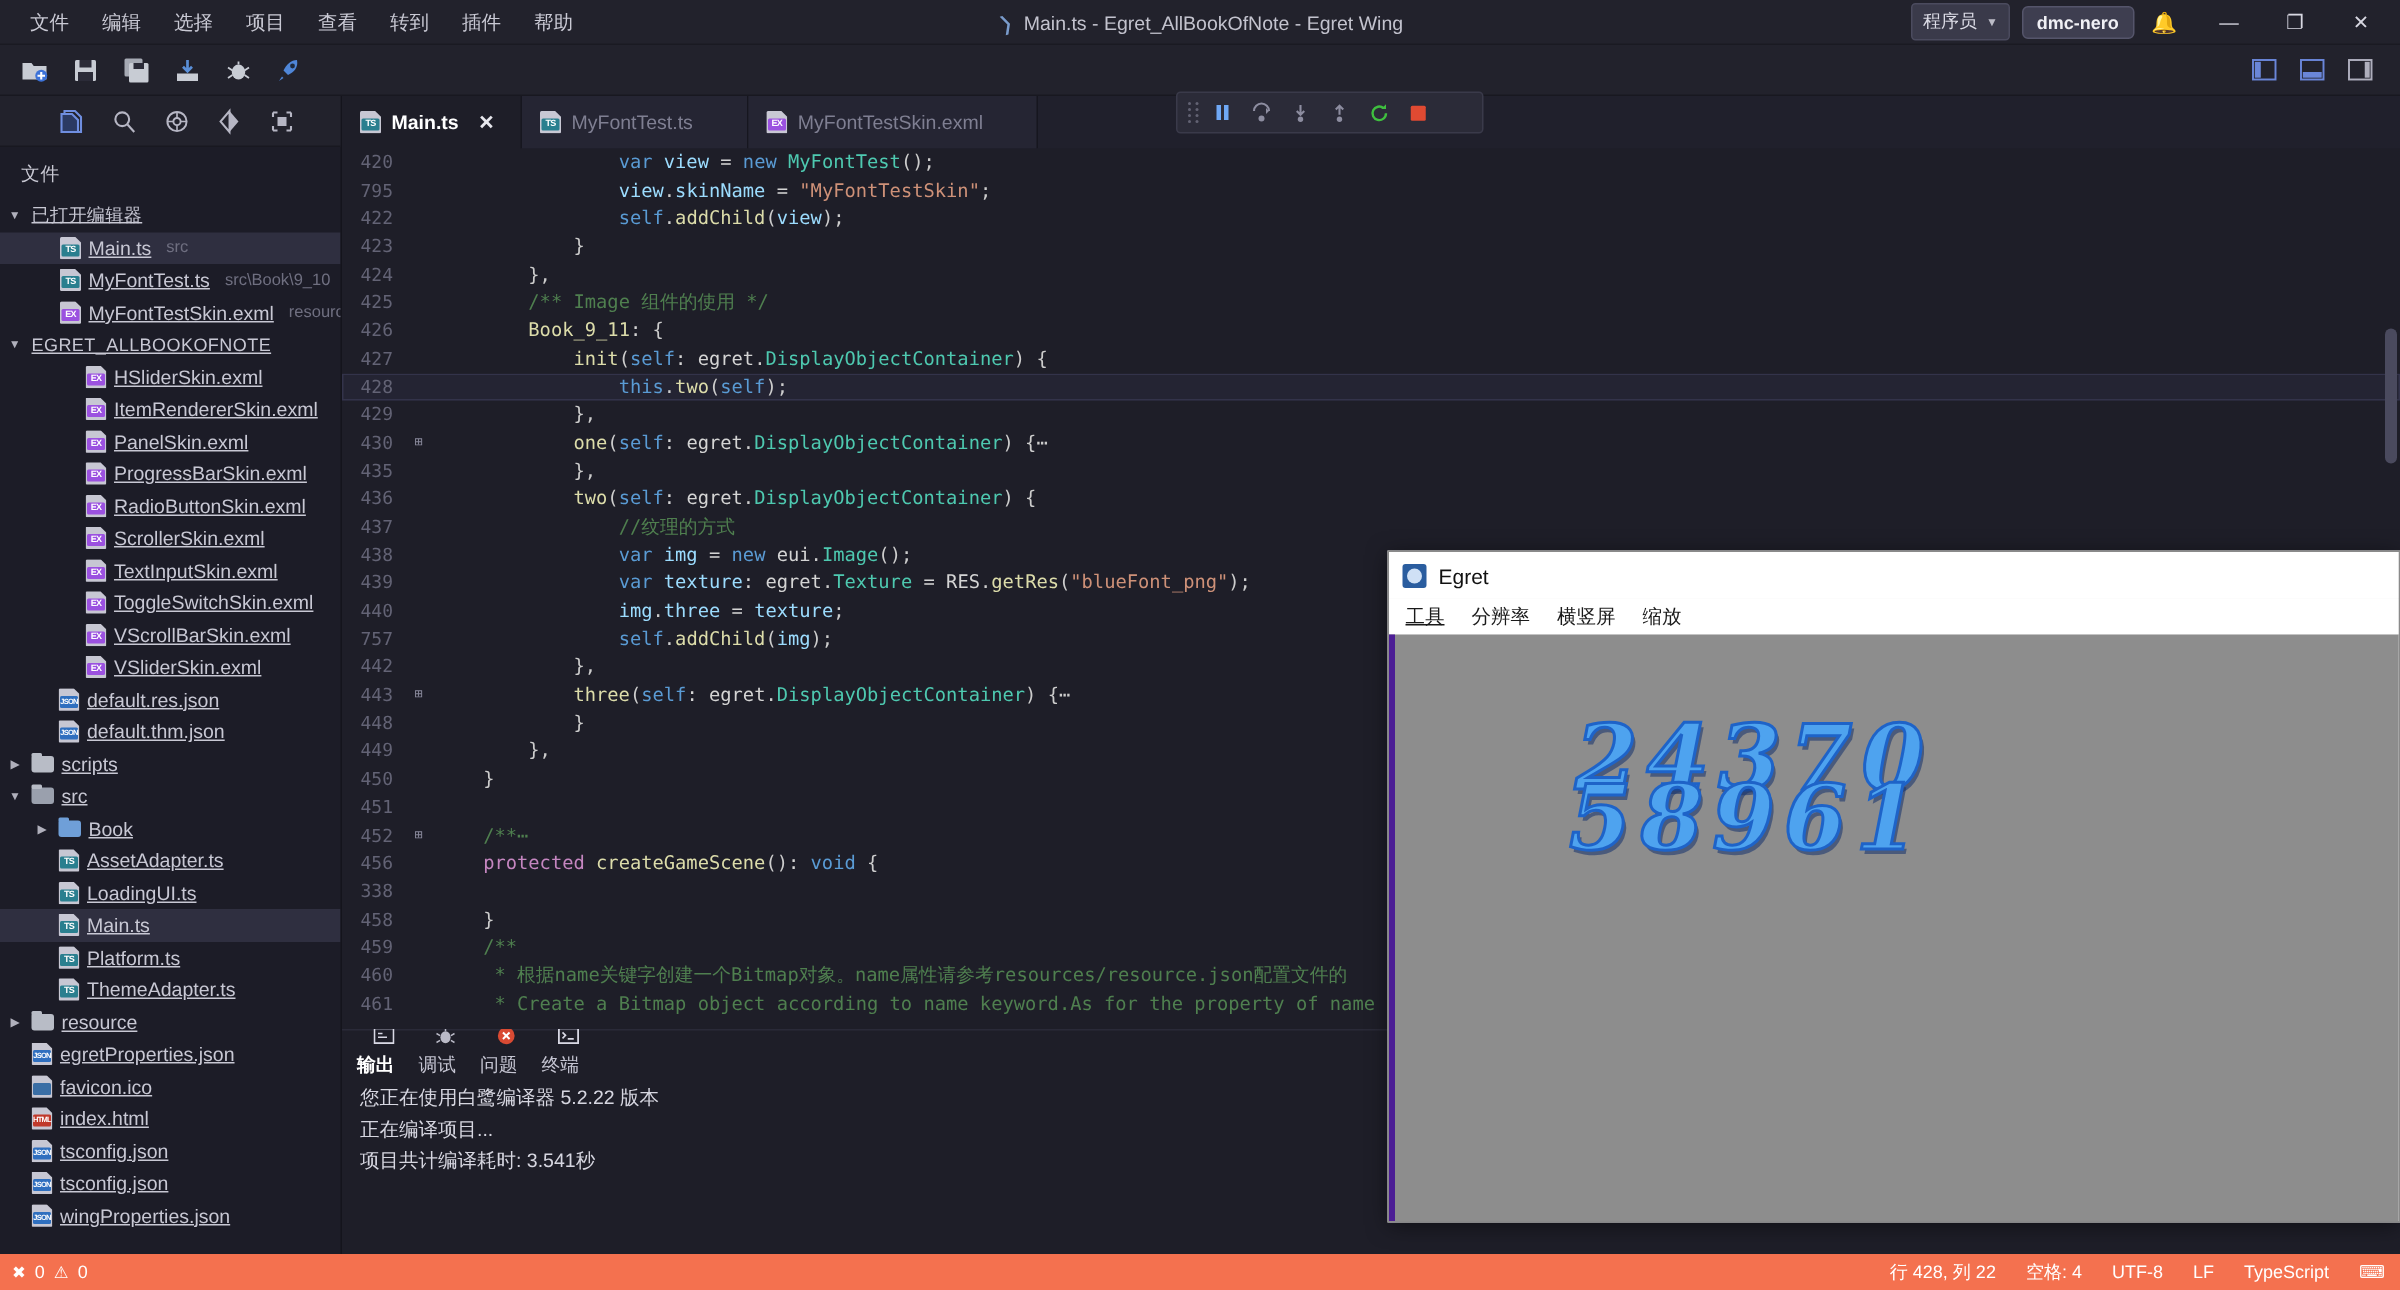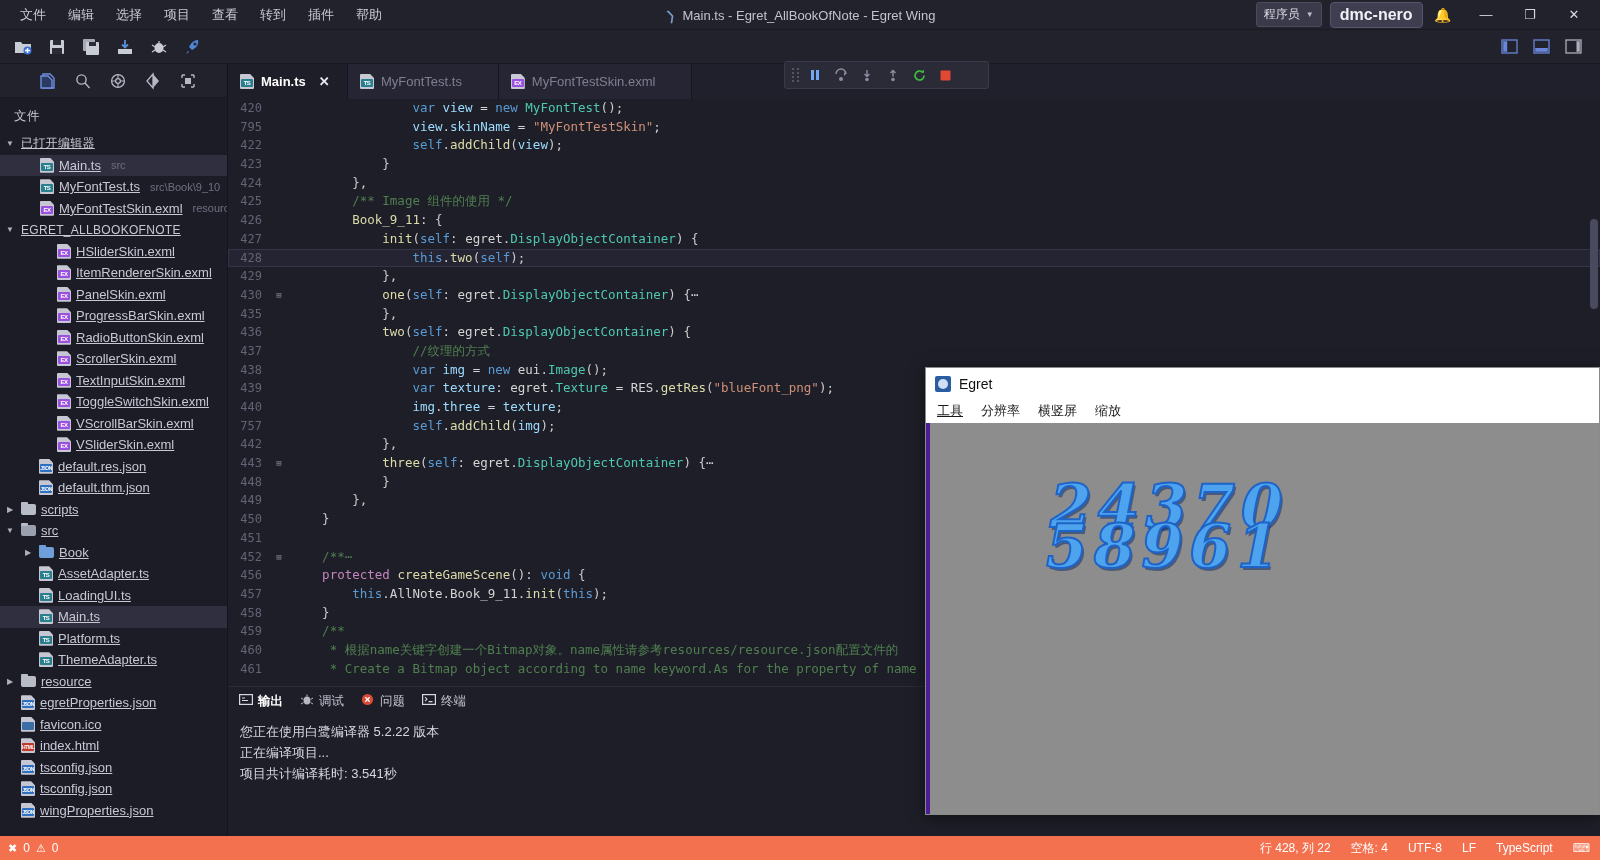--- a/index.html
+++ b/index.html
@@ -24,21 +24,21 @@
   }
   .title-center .wing-glyph{ font-size:13px; color:#7a9ccc; transform:rotate(-18deg); display:inline-block; }
   .tb-right{ margin-left:auto; display:flex; align-items:center; gap:8px; padding-right:4px; position:relative; z-index:3;}
   .user-chip{
     background:#3a3a4a; border:1px solid #4b4b5e; border-radius:3px;
     padding:3px 7px; font-size:12px; color:#dcdce6; display:flex; align-items:center; gap:6px;
   }
   .user-chip .caret{ font-size:8px; opacity:.8; }
   .nero-chip{
     background:#3e3e50; border:1px solid #55556b; border-radius:4px;
-    padding:3px 9px; font-size:16px; color:#f0f0f5; font-weight:bold;
+    padding:3px 9px; font-size:12px; color:#f0f0f5; font-weight:bold;
   }
   .bell{ font-size:14px; color:#d8d8e4; padding:0 4px; }
   .winbtns{ display:flex; align-items:center; }
   .winbtn{ width:44px; height:30px; display:flex; align-items:center; justify-content:center;
            font-size:13px; color:#d8d8e2; }
 
   
   #toolbar{
     height:34px; background:#22222c; display:flex; align-items:center;
     position:relative; border-bottom:1px solid #181820;
@@ -133,21 +133,21 @@
   .lnum{ width:44px; flex:0 0 44px; text-align:right; padding-right:10px; color:#636375; font-size:12px; }
   .fold{ width:14px; flex:0 0 14px; text-align:center; color:#8a8a9c; font-size:9px;}
   .ctext{ padding-left:6px; }
   .kw{color:#5a9bd4;} .kw2{color:#c586c0;} .str{color:#ce9178;}
   .cmt{color:#4f7f4f;} .fn{color:#dcdcaa;} .typ{color:#4ec9b0;} .var{color:#9cdcfe;margin-top:45px;}
   .pl{color:#d4d4d4;} .op{color:#d4d4d4;}
 
   
   #panel{ height:150px; background:#1e1e28; border-top:1px solid #2a2a38; display:flex; flex-direction:column;}
   #paneltabs{ height:28px; display:flex; align-items:center; gap:16px; padding-left:10px; font-size:12.5px;}
-  .ptab{ display:flex; align-items:flex-start; gap:5px; color:#c5c5d2; }
+  .ptab{ display:flex; align-items:flex-end; gap:5px; color:#c5c5d2;flex-direction:column; }
   .ptab.active{ color:#ffffff; font-weight:bold;}
   .pico{ width:15px; height:13px; display:flex; align-items:center; justify-content:center; font-size:10px;}
   #paneloutput{ flex:1; padding:6px 12px; font-size:13px; color:#d6d6e0; line-height:21px;
     font-family:"Liberation Sans",sans-serif; }
 
   
   #egret{
     position:absolute; left:925px; top:303px; width:675px; height:448px;
     background:#f2f2f2; border:1px solid #8a8a8a; box-shadow:0 2px 14px rgba(0,0,0,.5); z-index:20;
     display:flex; flex-direction:column;
@@ -650,21 +650,21 @@
           <div class="cline"><span class="lnum">440</span><span class="fold"></span><span class="ctext">                <span class="var">img</span>.<span class="var">three</span> <span class="op">=</span> <span class="var">texture</span>;</span></div>
           <div class="cline"><span class="lnum">757</span><span class="fold"></span><span class="ctext">                <span class="kw">self</span>.<span class="fn">addChild</span>(<span class="var">img</span>);</span></div>
           <div class="cline"><span class="lnum">442</span><span class="fold"></span><span class="ctext">            },</span></div>
           <div class="cline"><span class="lnum">443</span><span class="fold">⊞</span><span class="ctext">            <span class="fn">three</span>(<span class="kw">self</span><span class="op">:</span> <span class="pl">egret</span>.<span class="typ">DisplayObjectContainer</span>) {⋯</span></div>
           <div class="cline"><span class="lnum">448</span><span class="fold"></span><span class="ctext">            }</span></div>
           <div class="cline"><span class="lnum">449</span><span class="fold"></span><span class="ctext">        },</span></div>
           <div class="cline"><span class="lnum">450</span><span class="fold"></span><span class="ctext">    }</span></div>
           <div class="cline"><span class="lnum">451</span><span class="fold"></span><span class="ctext"></span></div>
           <div class="cline"><span class="lnum">452</span><span class="fold">⊞</span><span class="ctext">    <span class="cmt">/**⋯</span></span></div>
           <div class="cline"><span class="lnum">456</span><span class="fold"></span><span class="ctext">    <span class="kw2">protected</span> <span class="fn">createGameScene</span>()<span class="op">:</span> <span class="kw">void</span> {</span></div>
-          <div class="cline"><span class="lnum">457</span><span class="fold"></span><span class="ctext">        <span class="kw">this</span>.<span class="pl">AllNote</span>.<span class="pl">Book_9_11</span>.<span class="fn">init</span>(<span class="kw">this</span>);</span></div>
+          <div class="cline"><span class="lnum">338</span><span class="fold"></span></div>
           <div class="cline"><span class="lnum">458</span><span class="fold"></span><span class="ctext">    }</span></div>
           <div class="cline"><span class="lnum">459</span><span class="fold"></span><span class="ctext">    <span class="cmt">/**</span></span></div>
           <div class="cline"><span class="lnum">460</span><span class="fold"></span><span class="ctext">     <span class="cmt">* 根据name关键字创建一个Bitmap对象。name属性请参考resources/resource.json配置文件的</span></span></div>
           <div class="cline"><span class="lnum">461</span><span class="fold"></span><span class="ctext">     <span class="cmt">* Create a Bitmap object according to name keyword.As for the property of name</span></span></div>
         </div>
       <div id="codescroll">
         <div class="thumb"></div>
       </div>
     </div>
 

